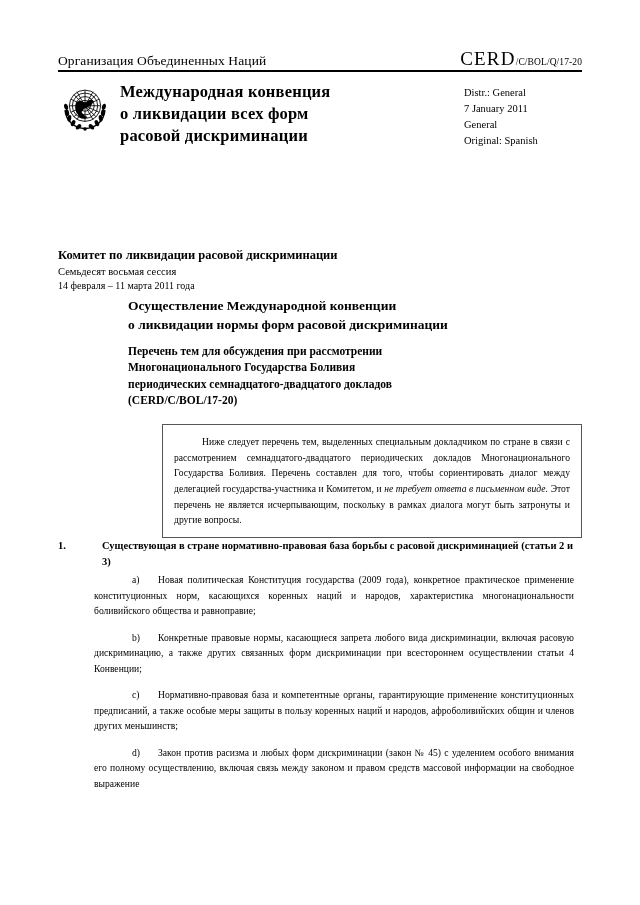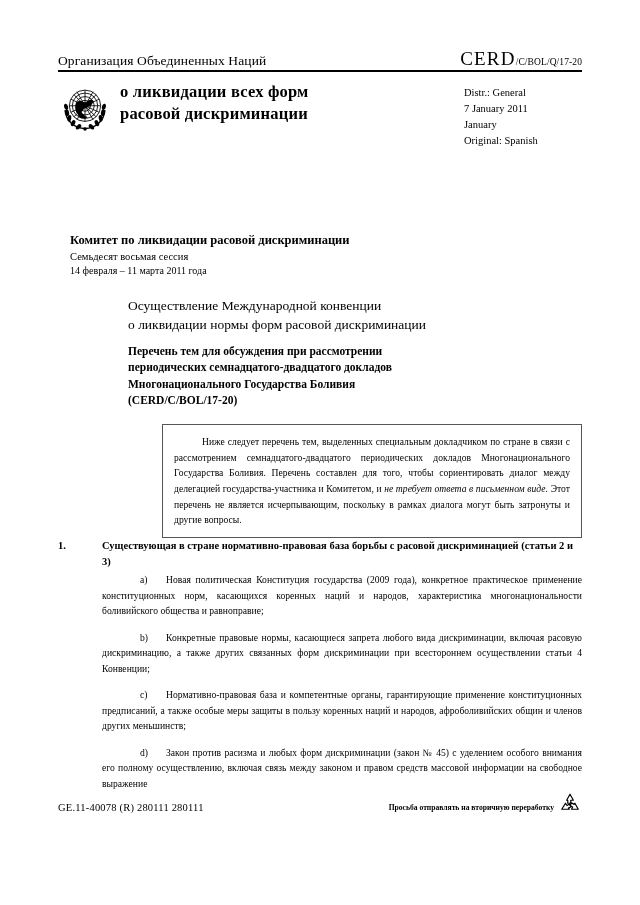--- a/index.html
+++ b/index.html
@@ -95,24 +95,23 @@
     flex: 0 0 118px;
     width: 118px;
     padding-top: 7px;
     font-size: 10.5px;
     line-height: 1.52;
   }
 
   
   .committee {
     position: absolute;
-    top: 233px;
-    left: 0;
-    width: 524px;
-    margin-left: 12px;
+    top: 248px;
+    left: 0;
+    width: 524px;
   }
   .committee-name {
     font-weight: bold;
     font-size: 12.5px;
     line-height: 1.25;
   }
   .session {
     font-weight: normal;
     font-size: 10.5px;
     line-height: 1.4;
@@ -123,21 +122,21 @@
     line-height: 1.4;
     margin-top: 0px;
   }
 
   
   .doc-title {
     position: absolute;
     top: 296px;
     left: 70px;
     width: 454px;
-    font-weight: normal;
+    font-weight: bold;
     font-size: 13.5px;
     line-height: 1.42;
   }
   .doc-subtitle {
     position: absolute;
     top: 343px;
     left: 70px;
     width: 454px;
     font-weight: bold;
     font-size: 11.5px;
@@ -184,21 +183,21 @@
   .section-heading {
     flex: 1 1 auto;
     font-weight: bold;
     font-size: 10.5px;
     line-height: 1.48;
   }
 
   .subitems {
     position: absolute;
     top: 572px;
-    left: 44px;
+    left: 36px;
     width: 480px;
   }
   .subitem {
     font-size: 9.6px;
     line-height: 1.62;
     text-align: justify;
     margin-bottom: 11px;
     letter-spacing: 0.01px;
   }
   .subitem .lbl {
@@ -291,47 +290,48 @@
             <ellipse cx="83" cy="57" rx="3.6" ry="6" transform="rotate(8 83 57)"></ellipse>
             <ellipse cx="79" cy="67" rx="3.6" ry="6" transform="rotate(-8 79 67)"></ellipse>
             <ellipse cx="72" cy="76" rx="3.6" ry="6" transform="rotate(-26 72 76)"></ellipse>
             <ellipse cx="62" cy="83" rx="3.6" ry="6" transform="rotate(-48 62 83)"></ellipse>
             <circle cx="50" cy="87" r="3.2"></circle>
           </g>
         </svg>
       </div>
 
       <div class="conv-title">
+        <div>Международная конвенция</div>
         <div>о ликвидации всех форм</div>
         <div>расовой дискриминации</div>
       </div>
 
       <div class="distr-block">
         <div>Distr.: General</div>
         <div>7 January 2011</div>
-        <div>January</div>
+        <div>General</div>
         <div>Original: Spanish</div>
       </div>
     </div>
 
     <div class="committee">
       <div class="committee-name">Комитет по ликвидации расовой дискриминации</div>
       <div class="session">Семьдесят восьмая сессия</div>
       <div class="session-dates">14 февраля – 11 марта 2011 года</div>
     </div>
 
     <div class="doc-title">
       <div>Осуществление Международной конвенции</div>
       <div>о ликвидации нормы форм расовой дискриминации</div>
     </div>
 
     <div class="doc-subtitle">
       <div>Перечень тем для обсуждения при рассмотрении</div>
+      <div>Многонационального Государства Боливия</div>
       <div>периодических семнадцатого-двадцатого докладов</div>
-      <div>Многонационального Государства Боливия</div>
       <div>(CERD/C/BOL/17-20)</div>
     </div>
 
     <div class="note-box">
       <p><span>Ниже следует перечень тем, выделенных специальным докладчиком по стране в связи с рассмотрением семнадцатого-двадцатого периодических докладов Многонационального Государства Боливия.  Перечень составлен для того, чтобы сориентировать диалог между делегацией государства-участника и Комитетом, и </span><em>не требует ответа в письменном виде</em><span>.  Этот перечень не является исчерпывающим, поскольку в рамках диалога могут быть затронуты и другие вопросы.</span></p>
     </div>
 
     <div class="section">
       <div class="section-num">1.</div>
       <div class="section-heading">Существующая в стране нормативно-правовая база борьбы с расовой дискриминацией (статьи 2 и 3)</div>
@@ -345,28 +345,15 @@
         <span class="lbl">b)</span><span class="lead">Конкретные правовые нормы, касающиеся запрета любого вида дискриминации, включая расовую дискриминацию, а также других связанных форм дискриминации при всестороннем осуществлении статьи 4 Конвенции;</span>
       </div>
       <div class="subitem">
         <span class="lbl">c)</span><span class="lead">Нормативно-правовая база и компетентные органы, гарантирующие применение конституционных предписаний, а также особые меры защиты в пользу коренных наций и народов, афроболивийских общин и членов других меньшинств;</span>
       </div>
       <div class="subitem">
         <span class="lbl">d)</span><span class="lead">Закон против расизма и любых форм дискриминации (закон № 45) с уделением особого внимания его полному осуществлению, включая связь между законом и правом средств массовой информации на свободное выражение</span>
       </div>
     </div>
 
-    <div class="footer">
-      <div class="footer-code">GE.11-40078  (R)   280111  280111</div>
-      <div class="footer-recycle">
-        <span class="recycle-text">Просьба отправлять на вторичную переработку</span>
-        <svg class="recycle-icon" viewBox="0 0 64 64" aria-hidden="true">
-          <g fill="none" stroke="#000000" stroke-width="3.2" stroke-linejoin="round">
-            <path d="M32 6 L41 22 L34 22 L34 30 L26 30 L26 22 L23 22 Z"></path>
-            <path d="M10 46 L20 30 L24 36 L31 32 L35 39 L28 43 L30 46 Z"></path>
-            <path d="M54 46 L36 46 L39 40 L32 36 L36 29 L43 33 L45 30 Z"></path>
-          </g>
-        </svg>
-      </div>
-    </div>
 
   </div>
 </div>
 
 </body></html>

